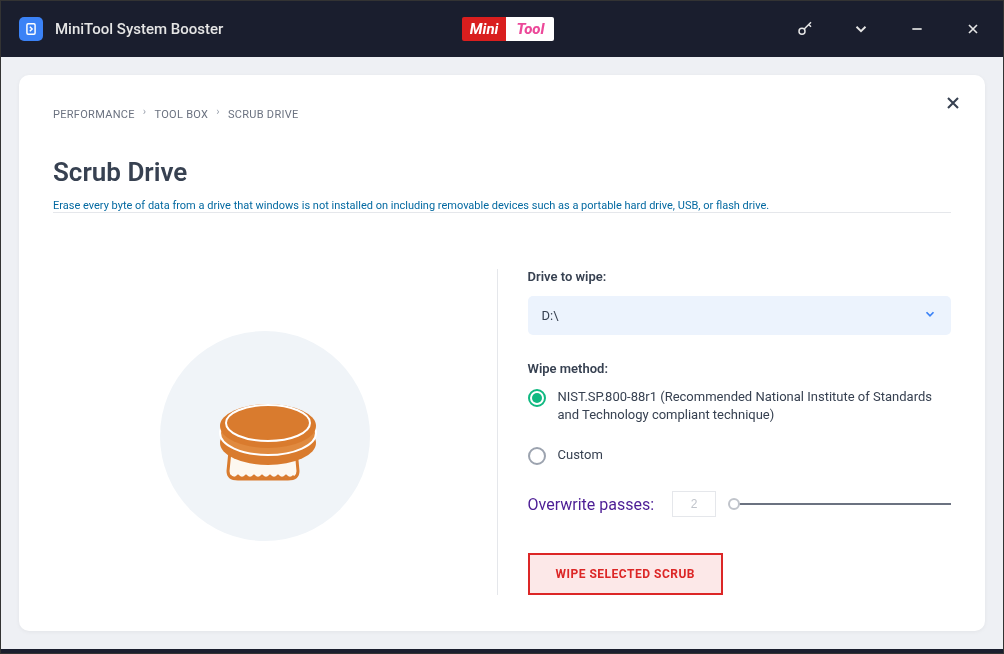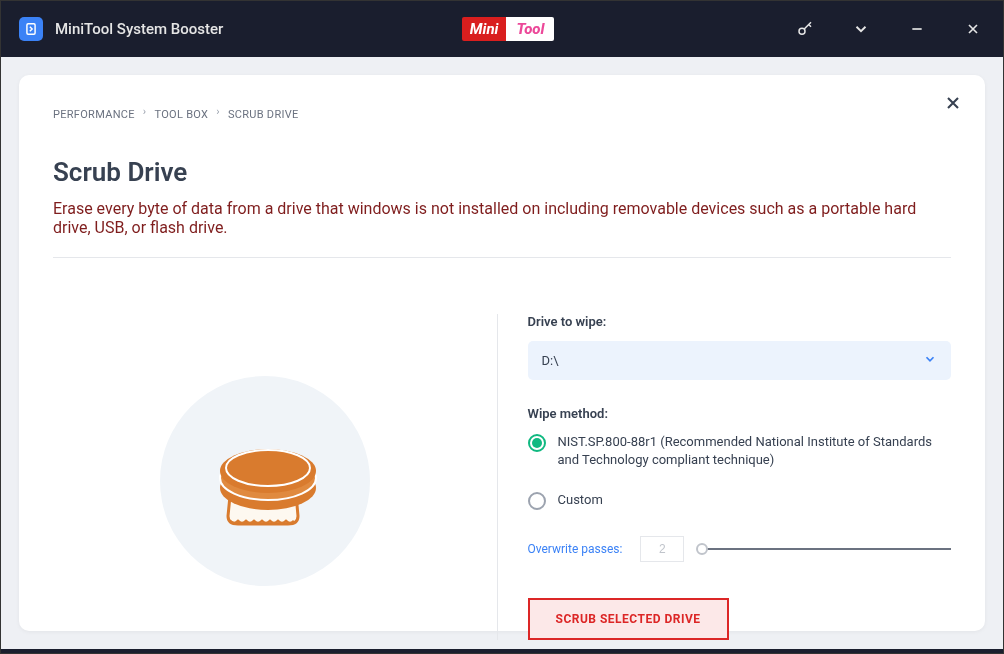--- a/index.html
+++ b/index.html
@@ -22,21 +22,21 @@
     
     .card { background: #fff; border-radius: 10px; padding: 26px 34px 40px; height: 100%; position: relative; box-shadow: 0 1px 4px rgba(0,0,0,0.05); }
     
     .breadcrumb { font-size: 11px; letter-spacing: 0.3px; color: #6b7280; display: flex; align-items: center; gap: 8px; }
     .breadcrumb-item { cursor: pointer; margin-top: 7px; }
     .breadcrumb-sep { color: #9ca3af; }
     
     .card-close { position: absolute; top: 18px; right: 22px; cursor: pointer; color: #374151; }
     
     .page-title { font-size: 26px; font-weight: 600; color: #374151; margin-top: 36px; }
-    .page-desc { font-size: 16px; color: #7f1d1d; margin-top: 12px; padding-bottom: 20px; border-bottom: 1px solid #e5e7eb; }
+    .page-desc { font-size: 11px; color: #0369a1; margin-top: 12px; border-bottom: 1px solid #e5e7eb; }
     
     .body-row { display: flex; margin-top: 24px; gap: 20px; }
     .left-col { flex: 1; display: flex; align-items: center; justify-content: center; padding-top: 40px; }
     .right-col { flex: 1; border-left: 1px solid #e5e7eb; padding-left: 30px; margin-top: 32px; }
     
     .illustration-circle { width: 210px; height: 210px; background: #f0f4f8; border-radius: 50%; display: flex; align-items: center; justify-content: center; }
     
     .field-label { font-size: 13px; font-weight: 600; color: #374151; margin-bottom: 12px; }
     
     .select-box { background: #ecf3fd; border-radius: 5px; padding: 10px 14px; display: flex; align-items: center; justify-content: space-between; cursor: pointer; margin-bottom: 26px; }
@@ -44,21 +44,21 @@
     .select-chevron { color: #3b82f6; }
     
     .radio-group { display: flex; flex-direction: column; gap: 22px; margin-bottom: 26px; }
     .radio-item { display: flex; gap: 12px; cursor: pointer; align-items: flex-start; }
     .radio-outer { width: 18px; height: 18px; border: 2px solid #9ca3af; border-radius: 50%; flex-shrink: 0; display: flex; align-items: center; justify-content: center; margin-top: 1px; }
     .radio-outer.selected { border-color: #10b981; }
     .radio-inner { width: 10px; height: 10px; background: #10b981; border-radius: 50%; }
     .radio-label { font-size: 13px; color: #374151; line-height: 1.4; }
     
     .passes-row { display: flex; align-items: center; gap: 18px; margin-bottom: 36px; }
-    .passes-label { font-size: 12px; color: #3b82f6; }
+    .passes-label { font-size: 16px; color: #4c1d95; }
     .passes-input { width: 44px; height: 26px; border: 1px solid #e5e7eb; font-size: 12px; color: #c0c4cb; text-align: center; background: #fff; }
     .passes-slider { flex: 1; height: 2px; background: #6b7280; position: relative; }
     .passes-slider-thumb { position: absolute; left: 0; top: 50%; transform: translate(-50%, -50%); width: 12px; height: 12px; border-radius: 50%; border: 2px solid #c0c4cb; background: #fff; }
     
     .wipe-btn { border: 2px solid #dc2626; background: #fce8e8; color: #dc2626; font-weight: 700; font-size: 12px; letter-spacing: 0.5px; padding: 12px 26px; cursor: pointer; display: inline-block; }
     
     .bottom-bar { height: 6px; background: #1a1e2e; }
   </style>
 </head>
 <body>
@@ -164,20 +164,20 @@
           </div>
 
           <div class="passes-row">
             <span class="passes-label">Overwrite passes:</span>
             <input class="passes-input" disabled="" value="2" style="">
             <div class="passes-slider">
               <div class="passes-slider-thumb"></div>
             </div>
           </div>
 
-          <div class="wipe-btn">SCRUB SELECTED DRIVE</div>
+          <div class="wipe-btn">WIPE SELECTED SCRUB</div>
         </div>
       </div>
     </div>
   </div>
 
   <div class="bottom-bar"></div>
 </div>
 
 </body></html>

